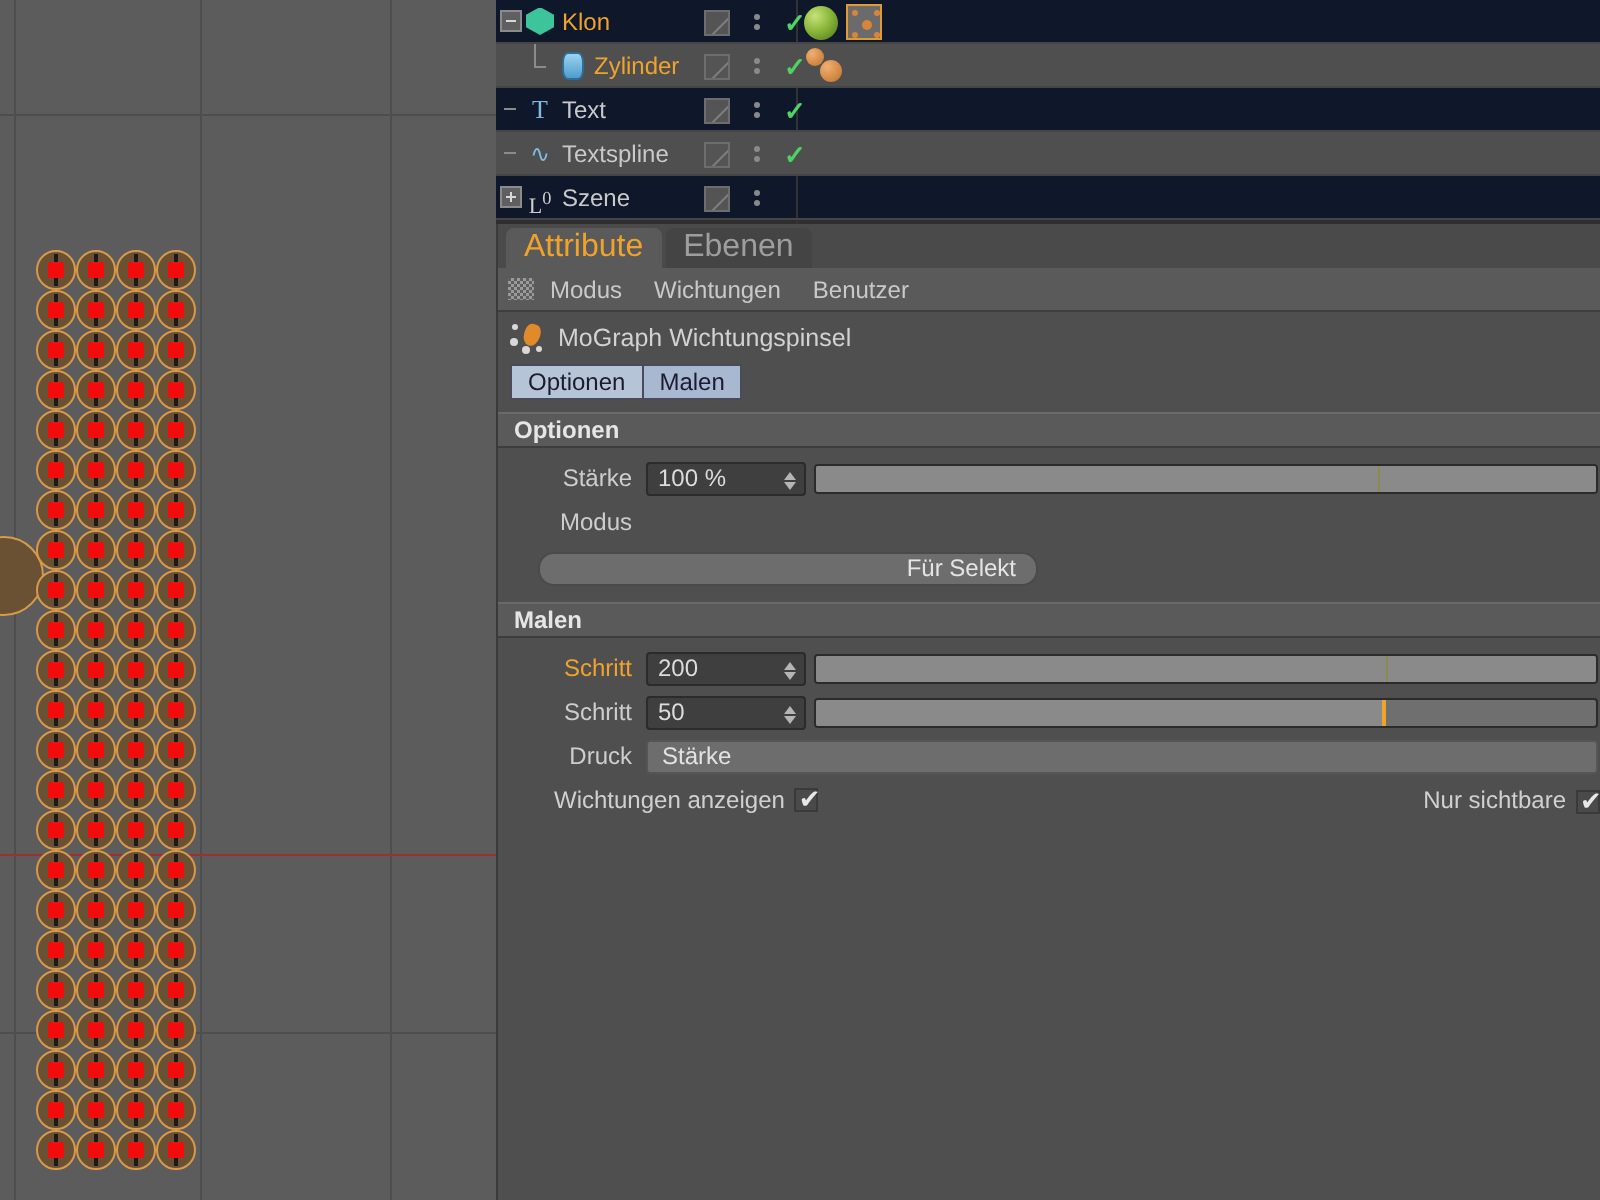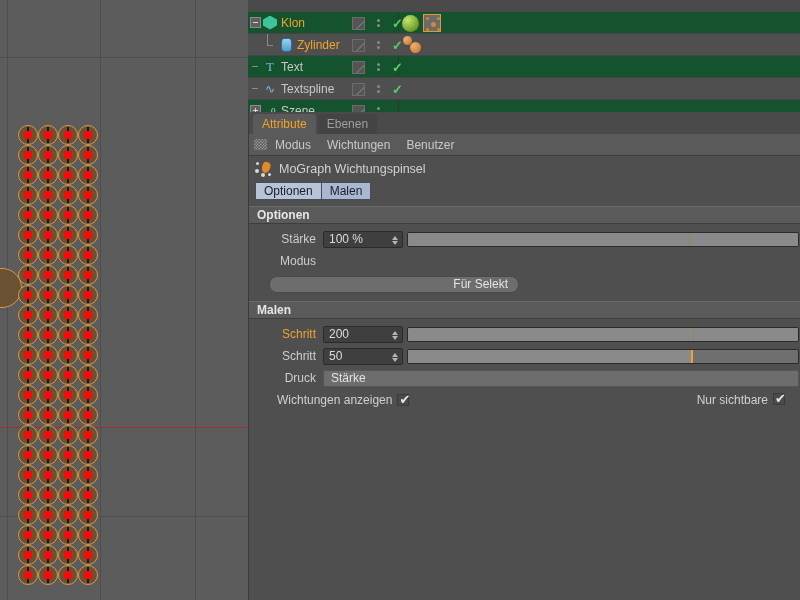--- a/index.html
+++ b/index.html
@@ -52,22 +52,22 @@
   }
 
   
   #right-panel {
     position: absolute; left: 248px; top: 0; width: 552px; height: 600px;
     background: #4a4a4a;
   }
 
   
   #object-manager {
-    position: absolute; left: 0; top: 12px; width: 552px; height: 112px;
-    background: #14532d;
+    position: absolute; left: 0; top: 0; width: 552px; height: 112px;
+    background: #0f172a;
     border-bottom: 2px solid #2e2e2e;
   }
   .om-row {
     position: relative; height: 22px; width: 552px;
     display: flex; align-items: center;
     border-bottom: 1px solid #454545;
   }
   .om-row.alt { background: #4f4f4f; }
   .om-tree { width: 100px; display: flex; align-items: center; height: 22px; }
   .om-expander {
@@ -145,21 +145,21 @@
   .icn-scene { color: #cfcfcf; font-size: 11px; line-height: 16px; text-align: center; font-family: "Liberation Serif", serif; }
 
   
   #attribute-manager {
     position: absolute; left: 0; top: 112px; width: 552px; height: 488px;
     background: #4a4a4a;
     border-left: 1px solid #3a3a3a;
   }
   #am-tabbar { height: 22px; padding-left: 4px; display: flex; align-items: flex-end; }
   .am-tab {
-    height: 20px; padding: 0 9px; line-height: 20px; font-size: 12px;
+    height: 20px; padding: 0 9px; line-height: 20px; font-size: 16px;
     border-radius: 4px 4px 0 0; color: #9e9e9e; background: #444;
     margin-right: 2px;
   }
   .am-tab.active { background: #5a5a5a; color: #f0a32c; }
   #am-menubar {
     height: 22px; background: #5a5a5a; display: flex; align-items: center;
     padding-left: 5px; border-bottom: 1px solid #3e3e3e;
   }
   .am-menu { font-size: 12px; color: #c9c9c9; margin-right: 16px; }
   #dither-icon {
@@ -928,21 +928,21 @@
           <div class="combo">Stärke</div>
         </div>
 
         <div class="check-row">
           <div style="position:absolute;left:28px;display:flex;align-items:center">
             <span class="chk-label">Wichtungen anzeigen</span>
             <span class="chk">
               <span class="mark">✔</span>
             </span>
           </div>
-          <div style="position:absolute;right:15px;display:flex;align-items:flex-start">
+          <div style="position:absolute;right:0;display:flex;align-items:flex-end">
             <span class="chk-label">Nur sichtbare</span>
             <span class="chk">
               <span class="mark">✔</span>
             </span>
           </div>
         </div>
 
       </div>
     </div>
   </div>

